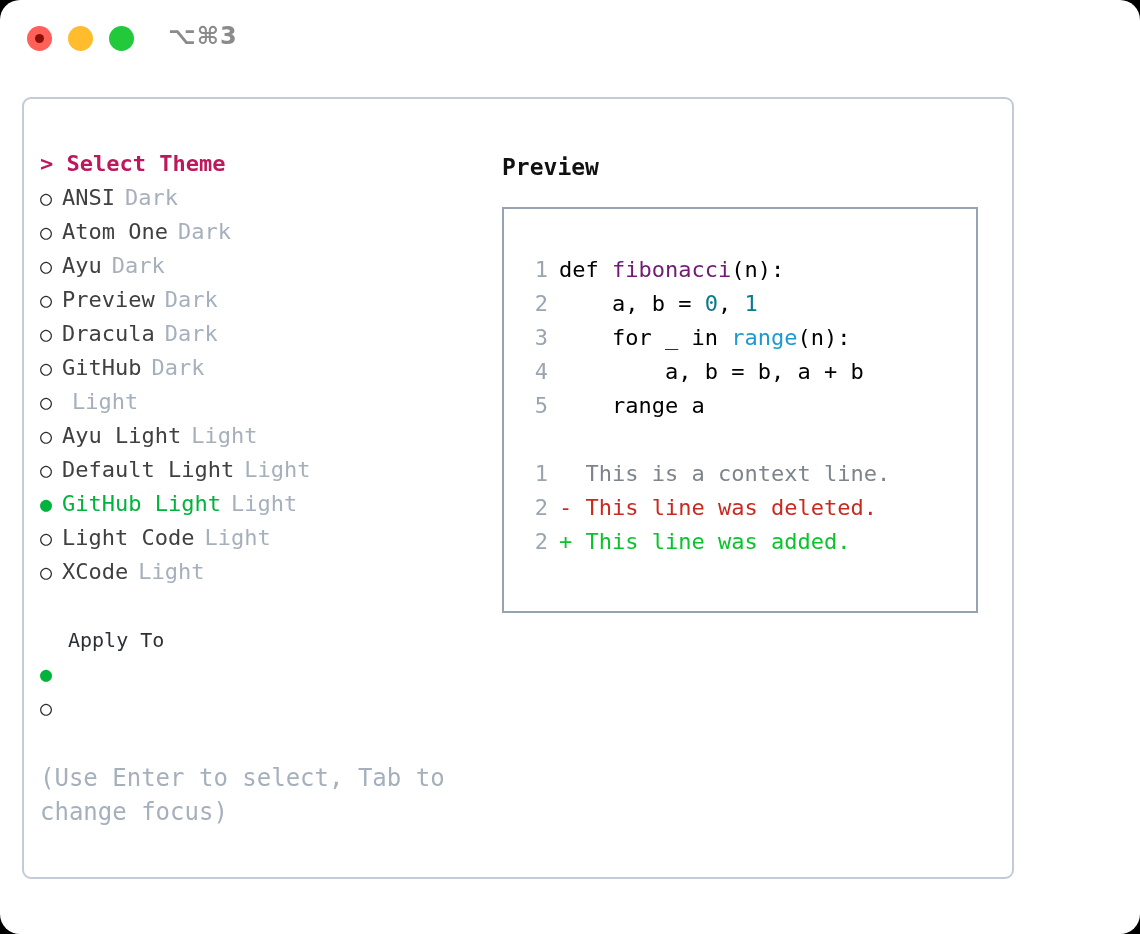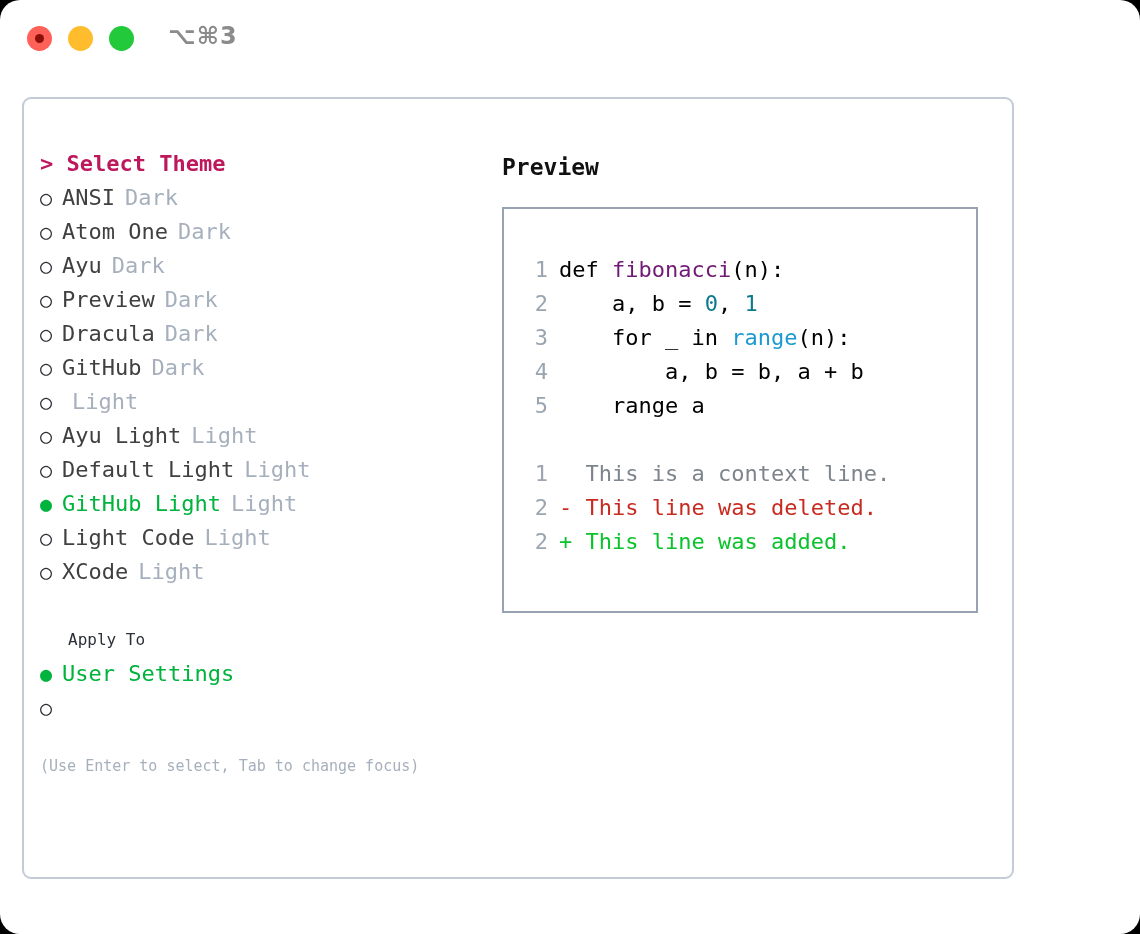--- a/index.html
+++ b/index.html
@@ -109,39 +109,39 @@
   .bullet.on { color: #00b33c; }
   .theme-name { color: #404040; }
   .theme-row.selected .theme-name { color: #00b33c; }
   .theme-tag {
     color: #a6b0bd;
     margin-left: 10px;
   }
 
   .apply-block { margin-top: 34px; }
   .apply-header {
-    font-size: 16px;
+    font-size: 20px;
     color: #2b2f36;
     line-height: 34px;
     padding-left: 28px;
     white-space: pre;
   }
   .apply-row {
     display: flex;
     align-items: baseline;
     line-height: 34px;
     font-size: 22px;
     white-space: pre;
   }
   .apply-row.selected .apply-label { color: #00b33c; }
   .apply-label { color: #2b2f36; }
 
   .hint {
-    margin-top: 24px;
-    font-size: 15px;
+    margin-top: 36px;
+    font-size: 24px;
     color: #a6b0bd;
     line-height: 34px;
     width: 410px;
     white-space: normal;
   }
 
   
   .right-col {
     position: absolute;
     left: 478px; top: 51px;
@@ -218,21 +218,21 @@
           <div class="theme-row"><span class="bullet">○</span><span class="theme-name">Ayu Light</span><span class="theme-tag">Light</span></div>
           <div class="theme-row"><span class="bullet">○</span><span class="theme-name">Default Light</span><span class="theme-tag">Light</span></div>
           <div class="theme-row selected"><span class="bullet on">●</span><span class="theme-name">GitHub Light</span><span class="theme-tag">Light</span></div>
           <div class="theme-row"><span class="bullet">○</span><span class="theme-name">Light Code</span><span class="theme-tag">Light</span></div>
           <div class="theme-row"><span class="bullet">○</span><span class="theme-name">XCode</span><span class="theme-tag">Light</span></div>
         </div>
 
       <div class="apply-block">
         <div class="apply-header">Apply To</div>
         <div id="apply-list">
-            <div class="apply-row selected"><span class="bullet on">●</span><span class="apply-label">User Settings</span></div>
+            <div class="apply-row selected"><span class="bullet on">●</span></div>
             <div class="apply-row"><span class="bullet">○</span></div>
           </div>
       </div>
 
       <div class="hint">(Use Enter to select, Tab to change focus)</div>
     </div>
 
     <div class="right-col">
       <div class="preview-header">Preview</div>
       <div class="preview-box">

